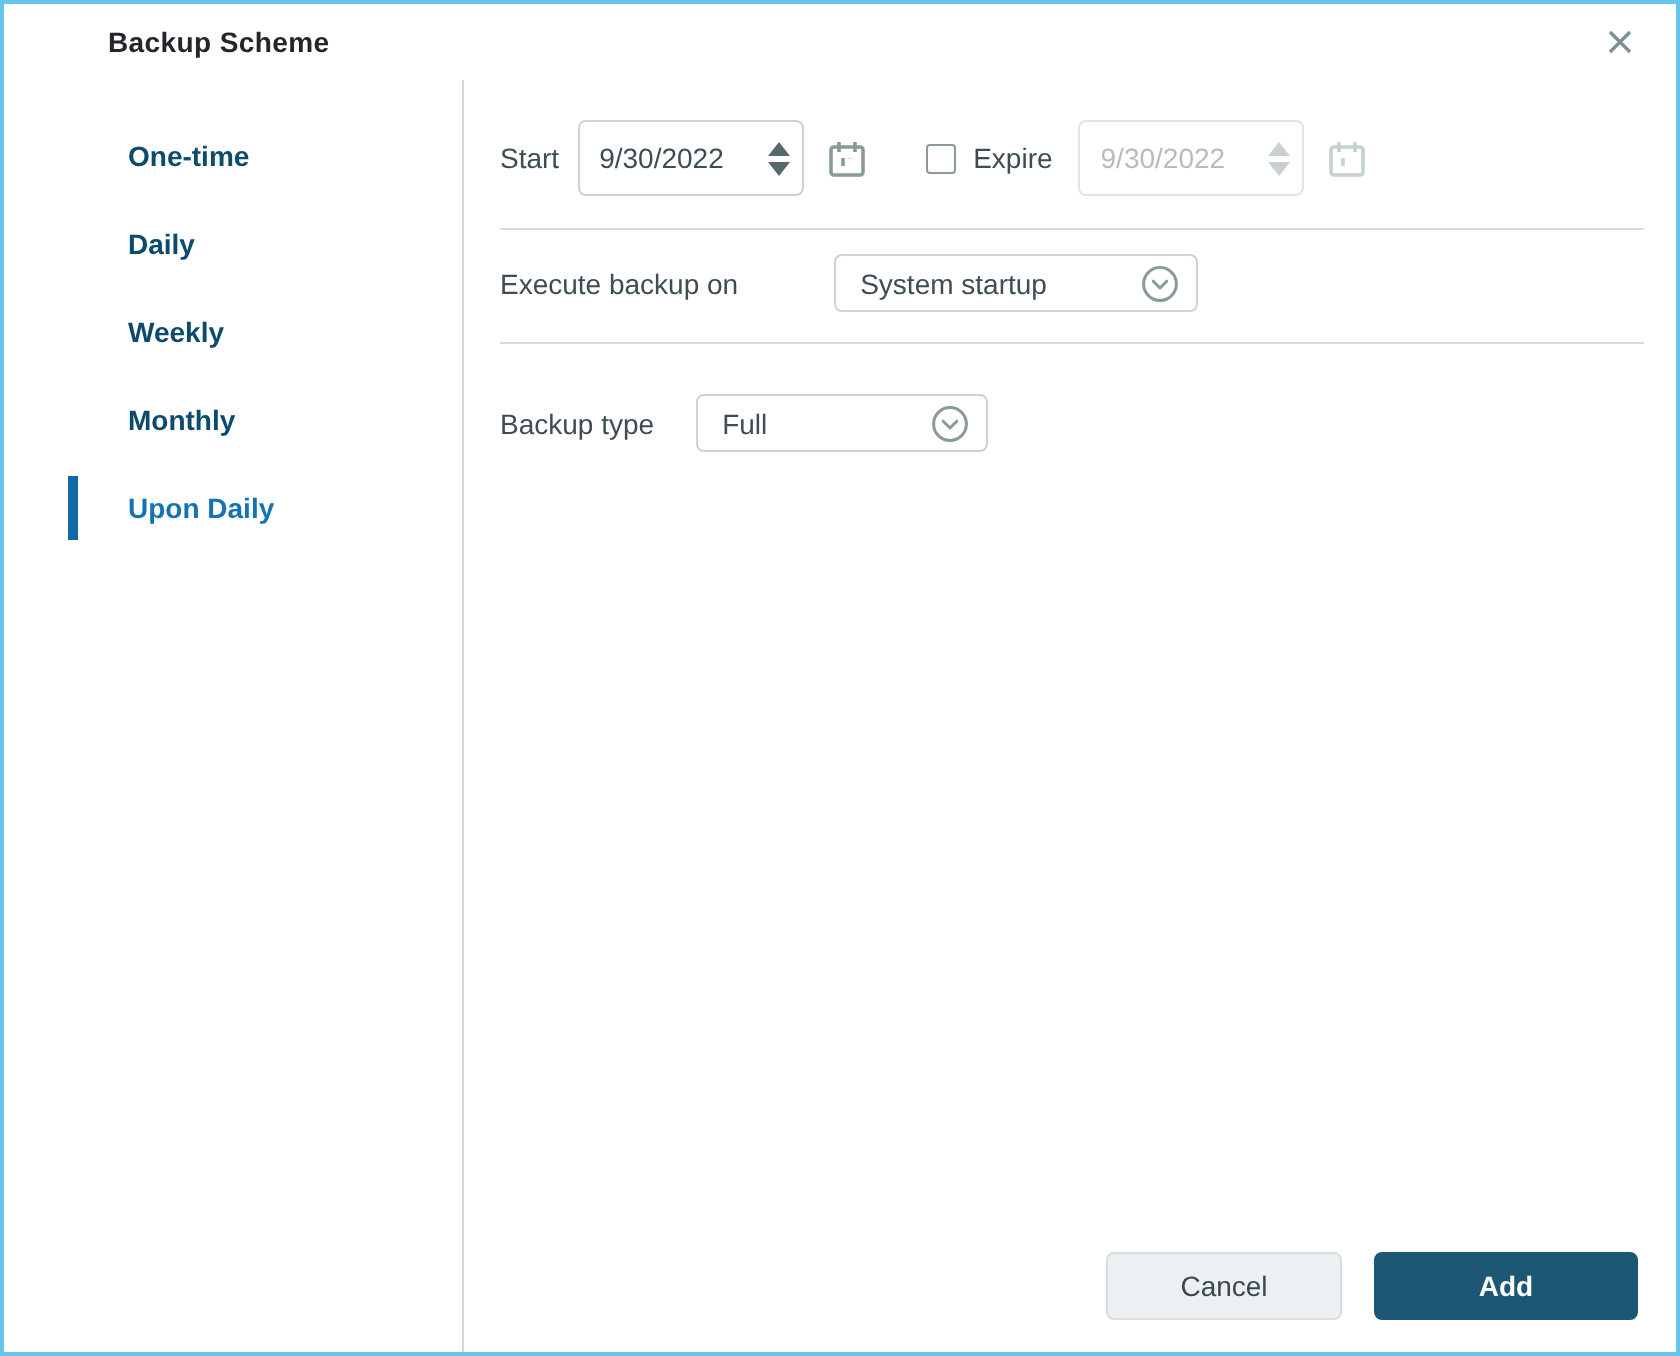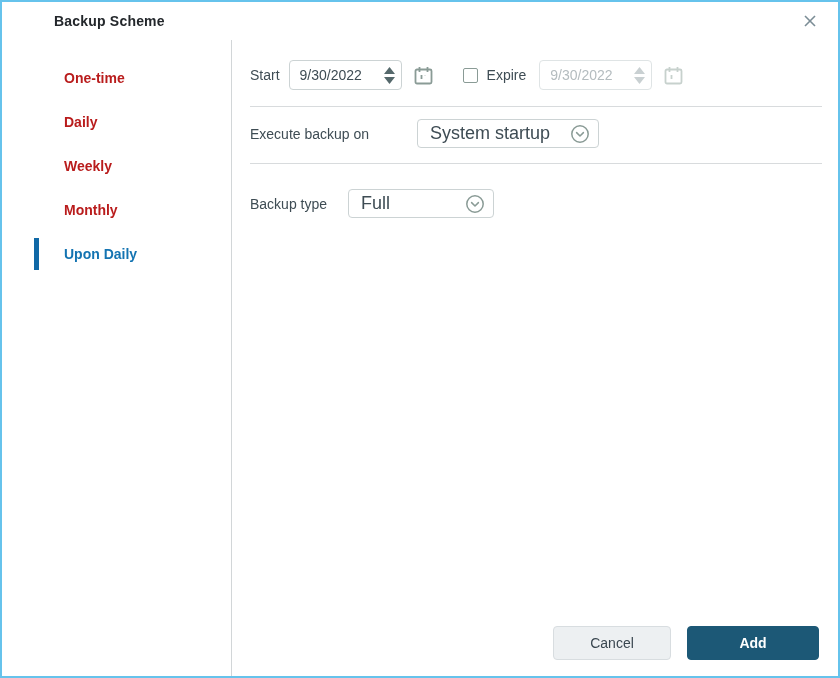--- a/index.html
+++ b/index.html
@@ -38,21 +38,21 @@
   .sidebar {
     width: 198px; flex: 0 0 198px;
     border-right: 1px solid #d2d6d8;
     padding-top: 16px;
     position: relative;
   }
   .side-item {
     height: 44px;
     display: flex; align-items: center;
     padding-left: 30px;
-    font-size: 14px; font-weight: bold; color: #b91c1c;
+    font-size: 14px; font-weight: bold; color: #0c4a6e;
     cursor: pointer;
     position: relative;
   }
   .side-item.selected { color: #1474b2; }
   .side-item .indicator {
     display: none;
     position: absolute; left: 0; top: 6px;
     width: 5px; height: 32px;
     background: #1068a6;
   }
@@ -69,21 +69,21 @@
 
   .separator {
     border: 0; border-top: 1px solid #d8dbdd;
     height: 0; width: 100%;
   }
   .sep1 { margin-top: 16px; }
   .sep2 { margin-top: 15px; }
 
   
   .date-input {
-    width: 113px; height: 30px;
+    width: 113px; height: 38px;
     border: 1px solid #ccd3d4; border-radius: 4px;
     background: #fff;
     display: flex; align-items: center;
     padding: 0 6px 0 10px;
     margin-left: 9px;
   }
   .date-input .date-text {
     font-size: 14px; color: #3e4c54; flex: 1;
   }
   .spinner { display: flex; flex-direction: column; gap: 3px; align-items: center; cursor: pointer; }
@@ -104,21 +104,21 @@
 
   
   .dropdown {
     height: 29px;
     border: 1px solid #ccd3d4; border-radius: 4px;
     background: #fff;
     display: flex; align-items: center;
     padding: 0 8px 0 12px;
     cursor: pointer;
   }
-  .dropdown .dd-text { font-size: 18px; color: #3e4c54; flex: 1; }
+  .dropdown .dd-text { font-size: 14px; color: #3e4c54; flex: 1; }
   .dd-execute { width: 182px; margin-left: 20px; }
   .dd-type    { width: 146px; margin-left: 21px; }
 
   .row-execute { margin-top: 12px; gap: 28px; }
   .row-type    { margin-top: 25px; }
 
   .spacer { flex: 1; }
 
   
   .footer {

